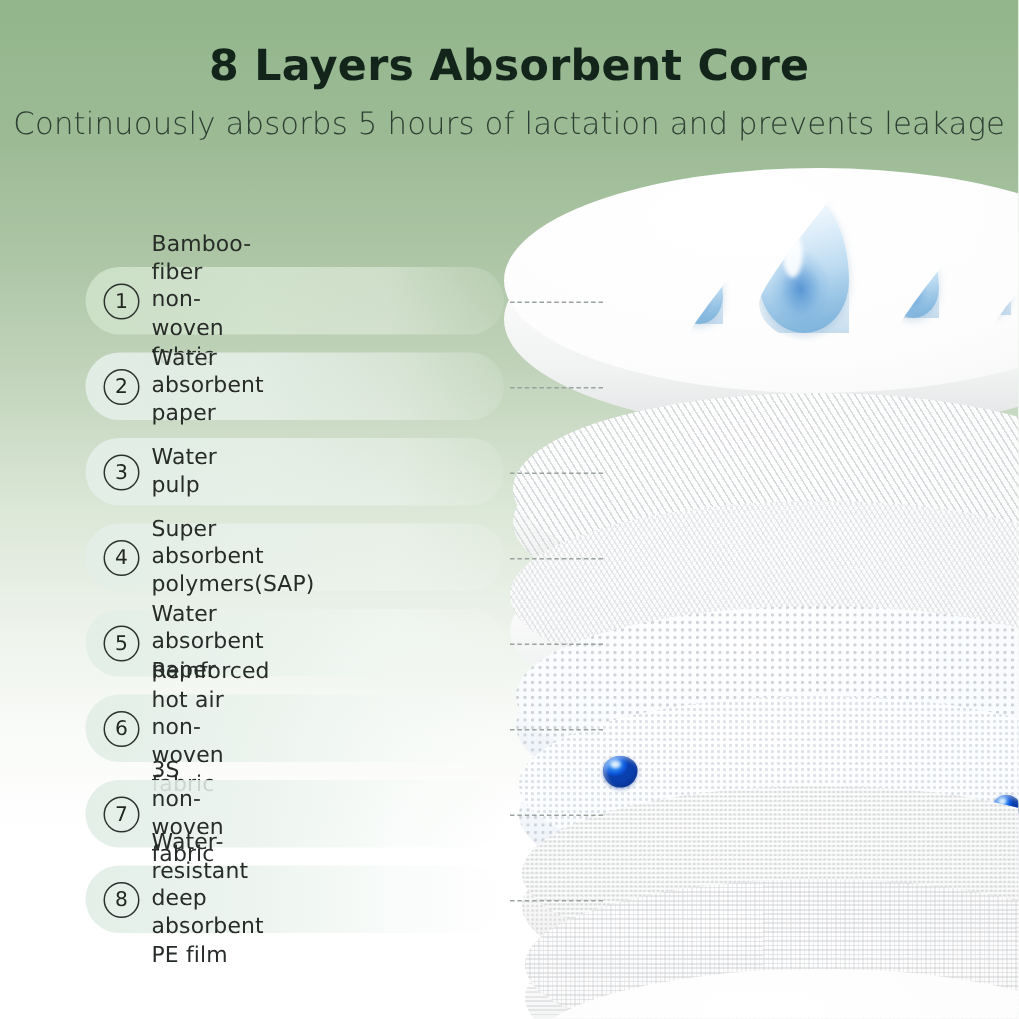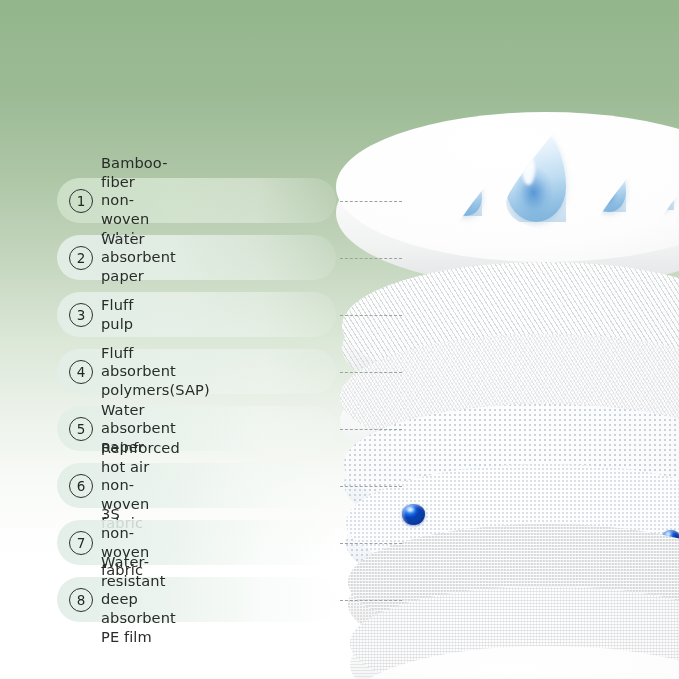--- a/index.html
+++ b/index.html
@@ -137,20 +137,25 @@
   }
   .dash{
     position:absolute;height:0;border-top:1.1px dashed #9aa39d;
   }
 </style>
 </head>
 <body>
 
 <div id="stage">
 
+  <div class="header">
+    <h1 class="title">8 Layers Absorbent Core</h1>
+    <p class="subtitle">Continuously absorbs 5 hours of lactation
+and prevents leakage</p>
+  </div>
 
   <div class="stack">
 
     <div class="disc" style="top:0px;width:420px;height:150px;">
       <div class="rim rim-plain" style="left:0;top:26px;width:420px;height:150px;"></div>
       <div class="top tx-smooth"></div>
     </div>
     <div class="shadowline" style="top:170px;width:420px;"></div>
 
     <div class="disc" style="top:150px;width:406px;height:128px;left:6px;">
@@ -228,28 +233,28 @@
     <div class="row" style="top:235px;">
       <div class="pill faded"></div>
       <div class="num">2</div>
       <div class="label">Water absorbent paper</div>
     </div>
     <div class="dash" style="left:340px;top:257.5px;width:62px;"></div>
 
     <div class="row" style="top:292px;">
       <div class="pill faded"></div>
       <div class="num">3</div>
-      <div class="label">Fluff pulp</div>
+      <div class="label">Water pulp</div>
     </div>
     <div class="dash" style="left:340px;top:314.5px;width:62px;"></div>
 
     <div class="row" style="top:349px;">
       <div class="pill faded"></div>
       <div class="num">4</div>
-      <div class="label">Fluff absorbent polymers(SAP)</div>
+      <div class="label">Super absorbent polymers(SAP)</div>
     </div>
     <div class="dash" style="left:340px;top:371.5px;width:62px;"></div>
 
     <div class="row" style="top:406px;">
       <div class="pill faded"></div>
       <div class="num">5</div>
       <div class="label">Water absorbent paper</div>
     </div>
     <div class="dash" style="left:340px;top:428.5px;width:62px;"></div>
 

